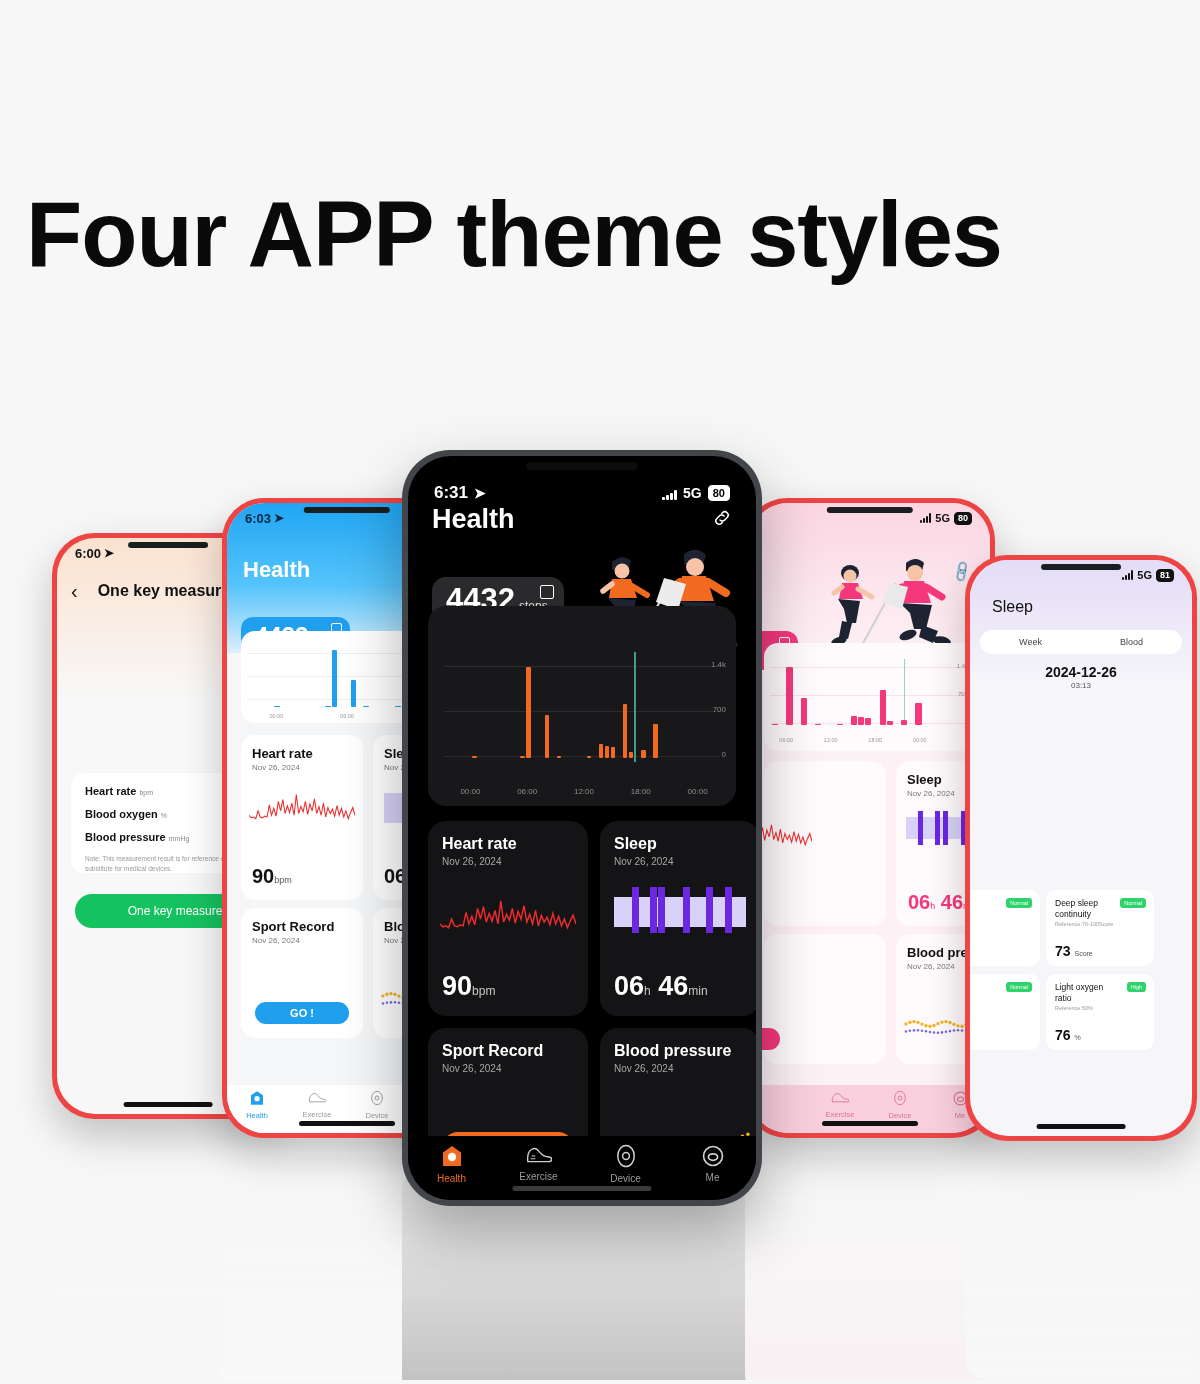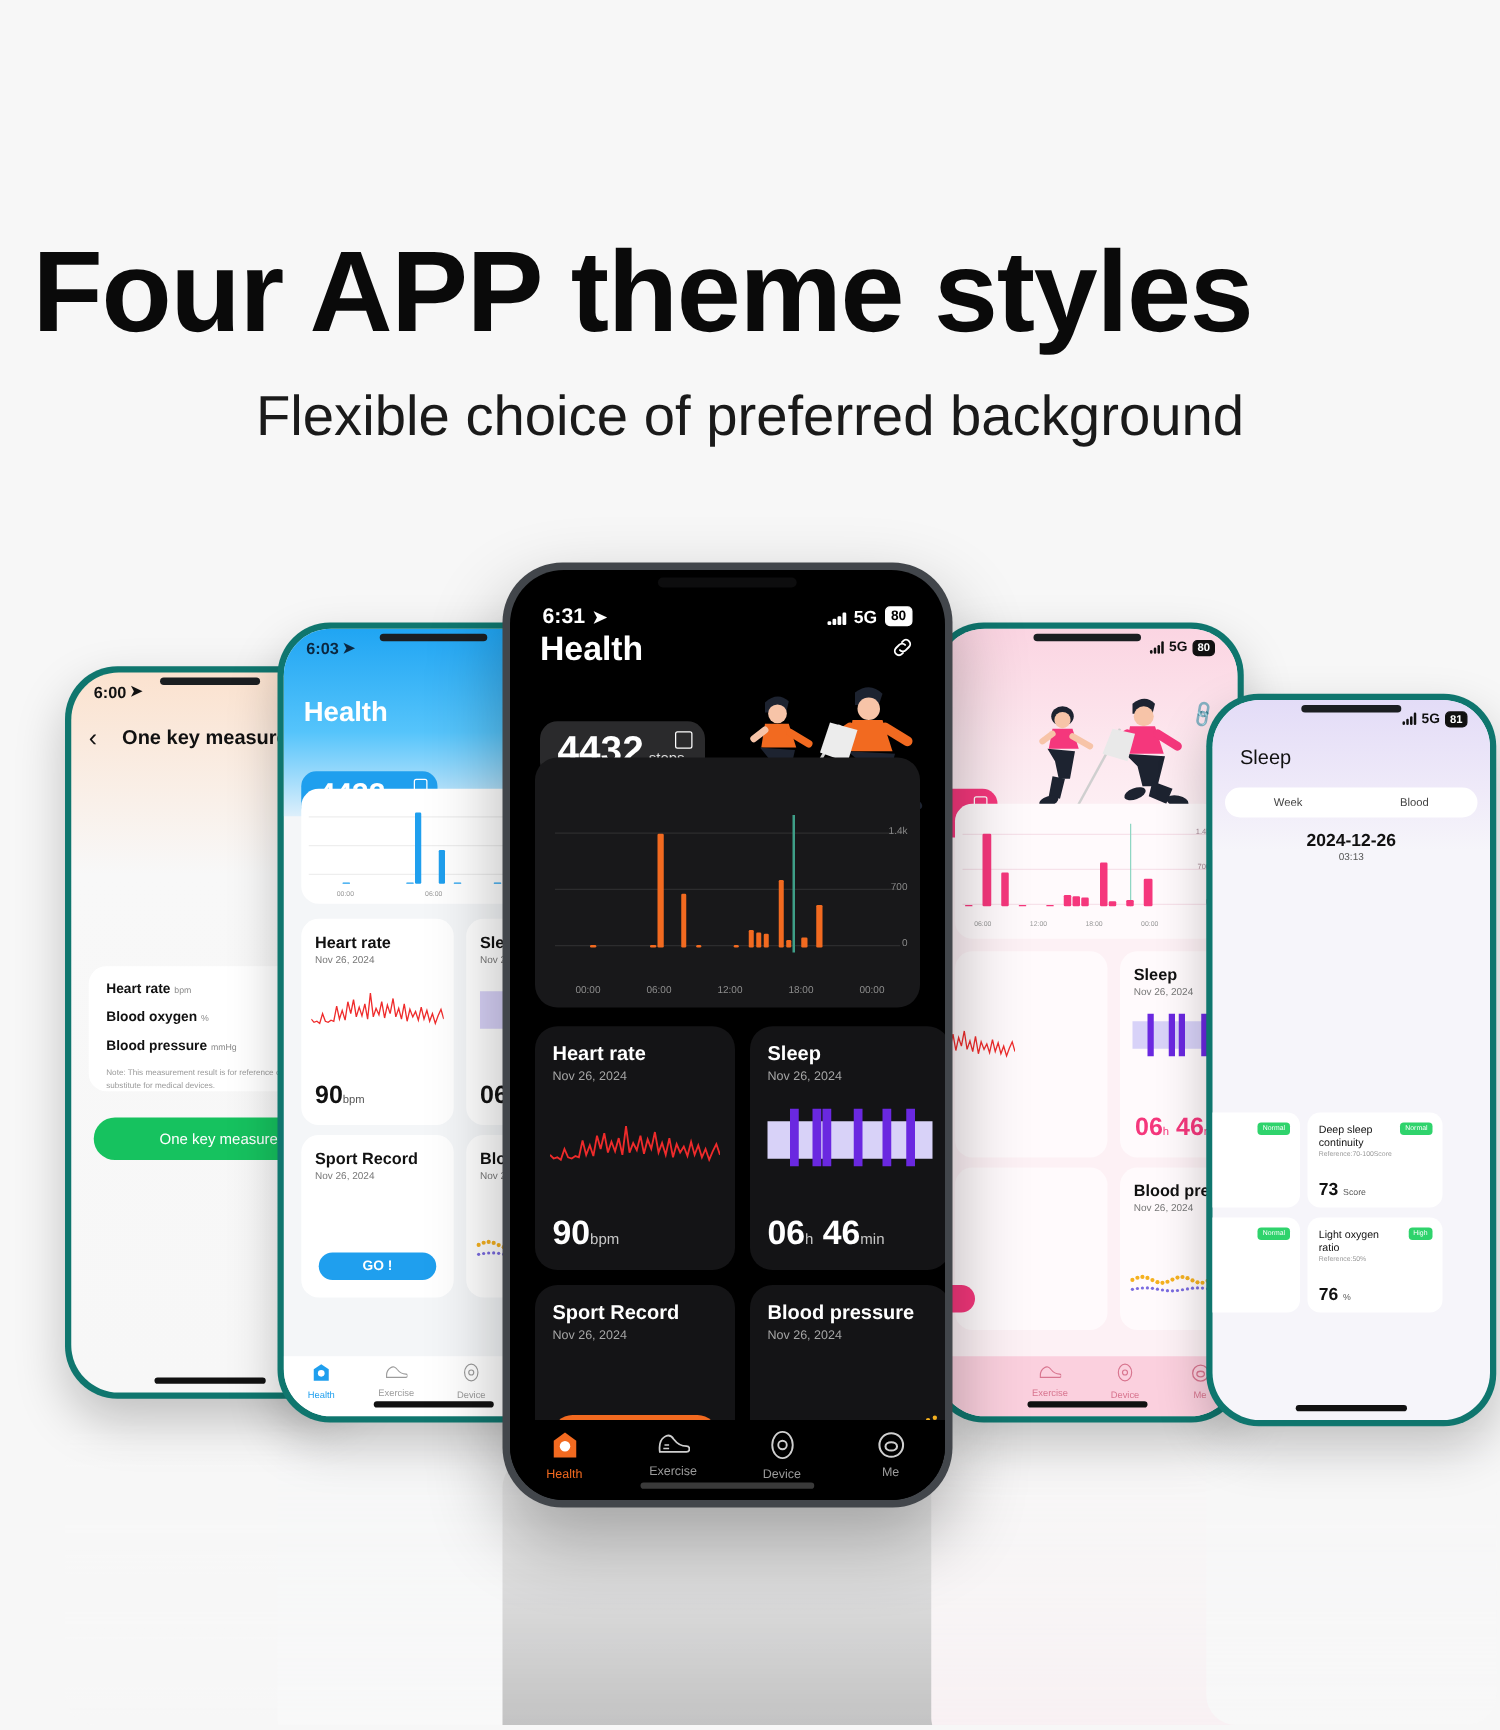--- a/index.html
+++ b/index.html
@@ -19,21 +19,21 @@
   }
   .subline {
     position:absolute; top:310px; left:0; width:1200px; text-align:center;
     font-size:45px; font-weight:400; color:#1a1a1a; line-height:1;
   }
 
   
   .phone {
     position:absolute;
     border-radius:42px;
-    background:#0f766e;
+    background:#ef4444;
     padding:5px;
     box-shadow:0 18px 40px rgba(0,0,0,.22);
   }
   .phone .screen {
     width:100%; height:100%;
     border-radius:38px;
     overflow:hidden;
     position:relative;
     background:#fff;
   }
@@ -217,21 +217,20 @@
     opacity:.45; pointer-events:none; overflow:hidden;
   }
   .refl-block { position:absolute; border-radius:24px; }
 </style>
 </head>
 <body>
 
 <div class="page">
 
   <div class="headline">Four APP theme styles</div>
-  <div class="subline">Flexible choice of preferred background</div>
 
   <div class="phone" id="phone1">
     <div class="screen">
       <div class="notchbar"></div>
 
       <div class="statusbar" style="color:#111">
         <div class="sb-left">
           <span>6:00</span>
           <span style="font-size:12px">➤</span>
         </div>

